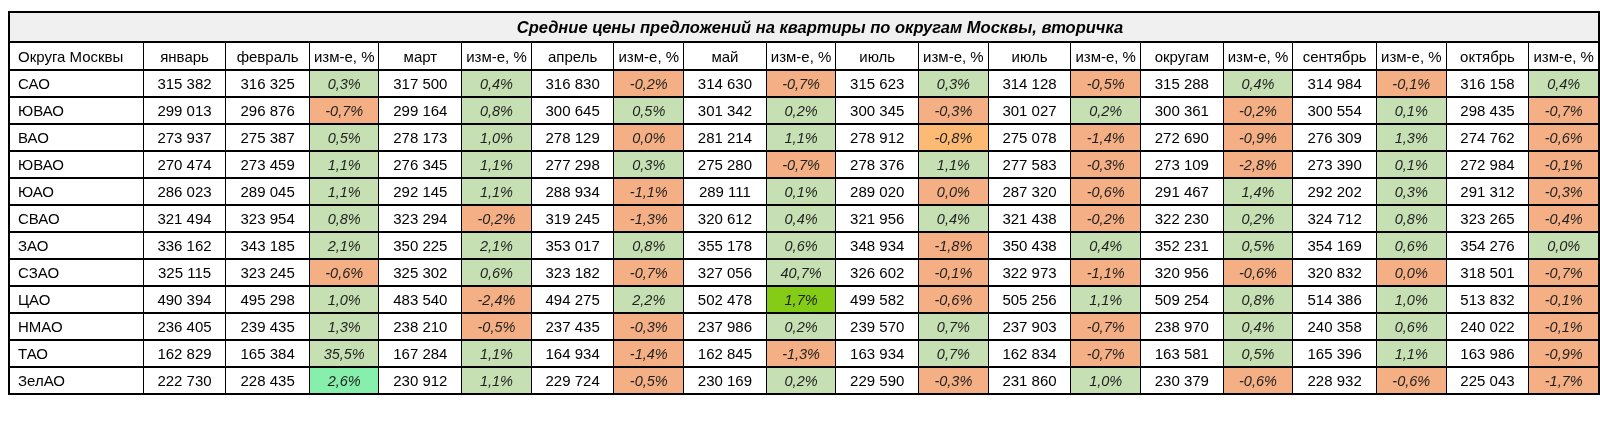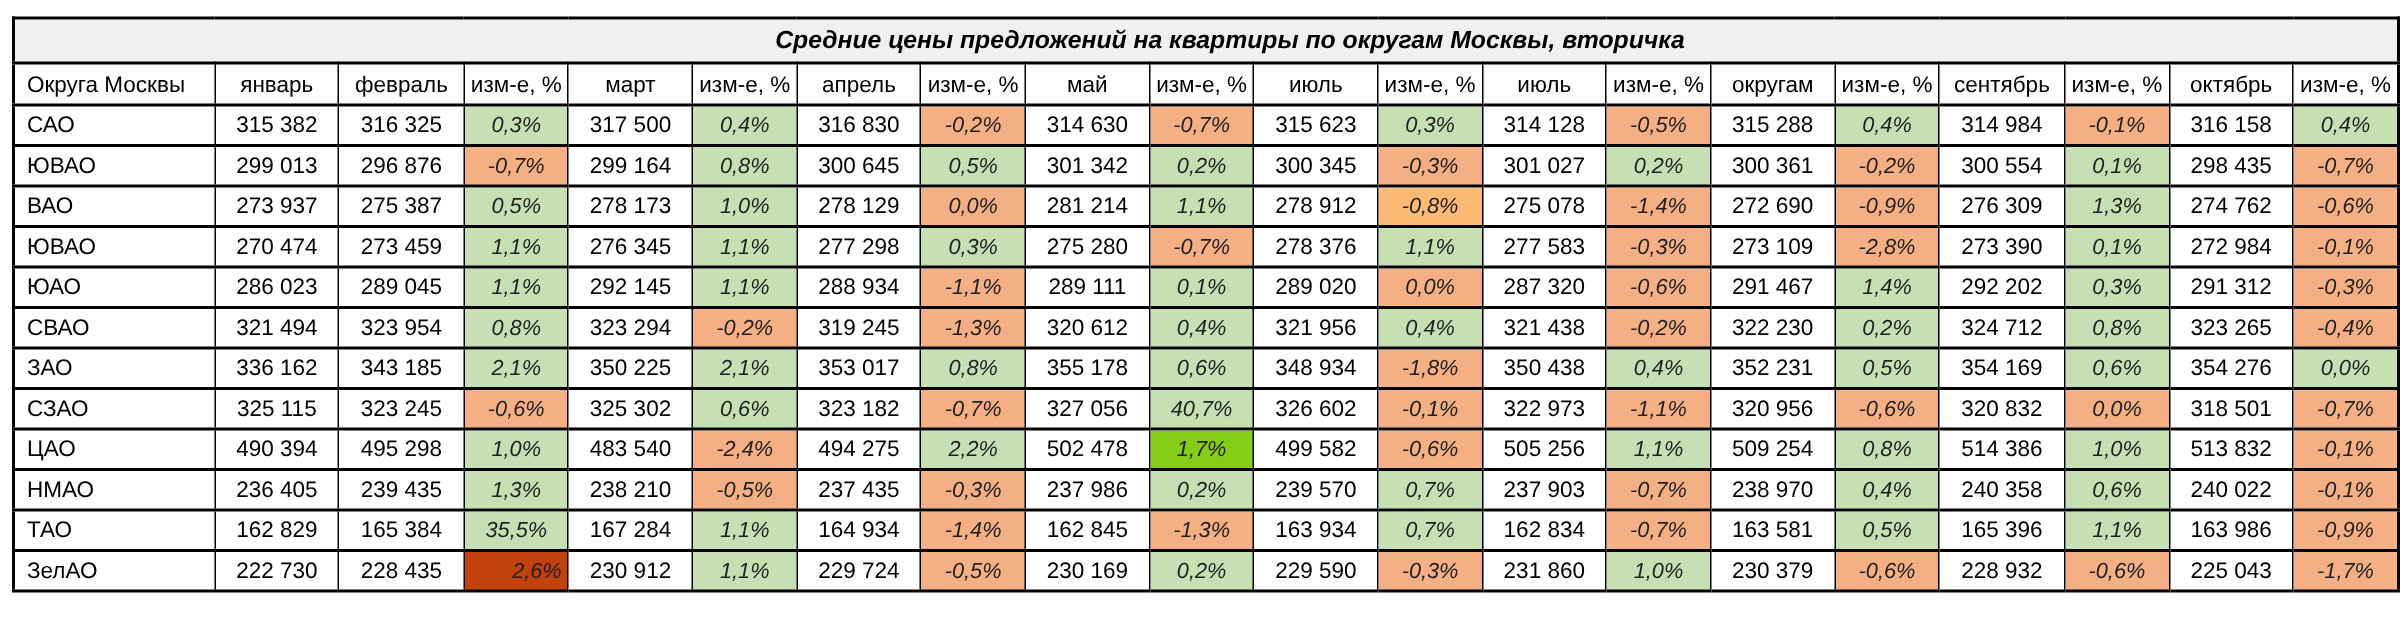--- a/index.html
+++ b/index.html
@@ -347,21 +347,21 @@
           <td class="chg" style="background: rgb(198, 224, 180);">0,5%</td>
           <td class="price">165&nbsp;396</td>
           <td class="chg" style="background: rgb(198, 224, 180);">1,1%</td>
           <td class="price">163&nbsp;986</td>
           <td class="chg" style="background: rgb(244, 176, 132);">-0,9%</td>
         </tr>
         <tr class="data-row">
           <td class="region">ЗелАО</td>
           <td class="price">222&nbsp;730</td>
           <td class="price">228&nbsp;435</td>
-          <td class="chg" style="background: #c2410c; text-align: right;">2,6%</td>
+          <td class="chg" style="background: #86efac;">2,6%</td>
           <td class="price">230&nbsp;912</td>
           <td class="chg" style="background: rgb(198, 224, 180);">1,1%</td>
           <td class="price">229&nbsp;724</td>
           <td class="chg" style="background: rgb(244, 176, 132);">-0,5%</td>
           <td class="price">230&nbsp;169</td>
           <td class="chg" style="background: rgb(198, 224, 180);">0,2%</td>
           <td class="price">229&nbsp;590</td>
           <td class="chg" style="background: rgb(244, 176, 132);">-0,3%</td>
           <td class="price">231&nbsp;860</td>
           <td class="chg" style="background: rgb(198, 224, 180);">1,0%</td>

